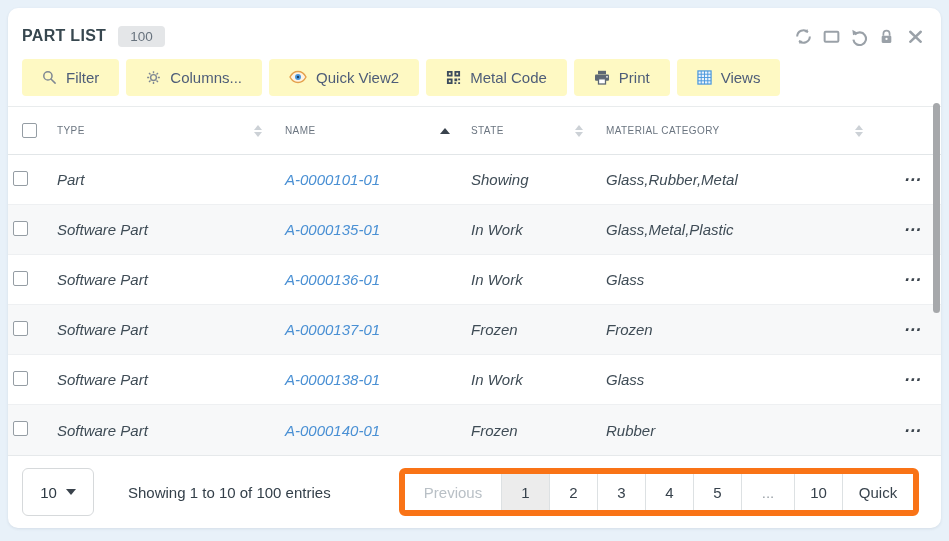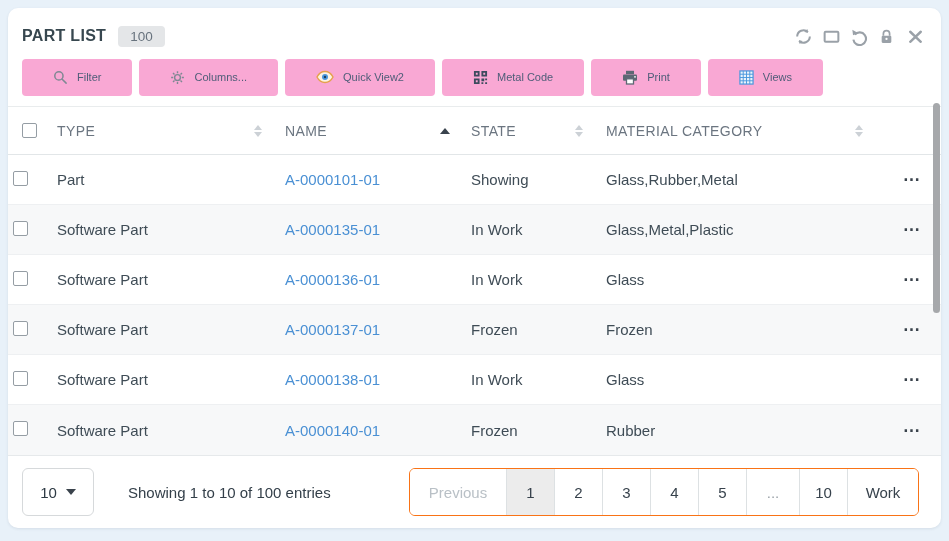--- a/index.html
+++ b/index.html
@@ -23,45 +23,45 @@
   .count-badge {
     margin-left:12px; background:#e4e6e8; color:#68737e;
     font-size:13.5px; padding:3px 12px; border-radius:4px;
   }
   .win-controls { margin-left:auto; display:flex; align-items:center; gap:9px; }
   .win-controls .wicon { width:19px; height:19px; display:inline-flex; cursor:pointer; }
   
   .toolbar { height:52px; display:flex; align-items:center; gap:7px; padding:4px 14px 10px; }
   .tbtn {
     display:inline-flex; align-items:center; gap:9px;
-    background:#f9a8d4; border:none; border-radius:4px;
-    height:37px; padding:0 31px;
-    font-family:inherit; font-size:11px; color:#4e5d78; cursor:pointer;
+    background:#fef9c3; border:none; border-radius:4px;
+    height:37px; padding:0 20px;
+    font-family:inherit; font-size:15px; color:#4e5d78; cursor:pointer;
   }
   .tbtn .icon { display:inline-flex; }
   .thead, .trow {
     display:grid;
     grid-template-columns:44px 228px 186px 135px 280px 1fr;
     align-items:center;
   }
   .thead {
     height:49px; border-top:1px solid #e9eced; border-bottom:1px solid #e2e6e8;
-    font-size:14px; color:#6b7580; letter-spacing:.4px;
+    font-size:10px; color:#6b7580; letter-spacing:.4px;
   }
   .hcell { display:flex; align-items:center; padding-left:5px; cursor:pointer; height:100%; }
   .c-check { padding-left:14px; }
   .checkbox {
     width:15px; height:15px; border:1.5px solid #959da4; border-radius:2px;
     background:#fff; display:inline-block; cursor:pointer;
   }
   .sort { display:flex; flex-direction:column; gap:2px; margin-left:auto; margin-right:18px; }
   .tri-up   { width:0;height:0;border-left:4px solid transparent;border-right:4px solid transparent;border-bottom:5px solid #ccd1d6; }
   .tri-down { width:0;height:0;border-left:4px solid transparent;border-right:4px solid transparent;border-top:5px solid #ccd1d6; }
   .sort-asc { width:0;height:0;border-left:5px solid transparent;border-right:5px solid transparent;border-bottom:6px solid #39434d; margin-left:auto; margin-right:16px; }
-  .trow { height:50px; font-size:15px; border-bottom:1px solid #eef0f2; }
+  .trow { height:50px; font-size:15px; border-bottom:1px solid #eef0f2;font-style:italic; }
   .trow.stripe { background:#f7f8f9; }
   .trow:last-child { border-bottom:none; }
   .cell { padding-left:5px; }
   .link { color:#4a90d4; text-decoration:none; cursor:pointer; }
   .c-actions { display:flex; justify-content:flex-end; padding-right:20px; }
   .more { font-size:17px; font-weight:bold; color:#3a434c; cursor:pointer; line-height:1; letter-spacing:1px; }
   
   .vscroll-thumb {
     position:absolute; right:1px; top:95px; width:7px; height:210px;
     background:#a6a8ab; border-radius:4px; cursor:grab;
@@ -74,21 +74,21 @@
   }
   .page-size {
     width:72px; height:48px; border:1px solid #d6d9db; border-radius:6px;
     background:#fff; display:flex; align-items:center; justify-content:center; gap:9px;
     font-size:15px; color:#2e3a44; cursor:pointer;
   }
   .caret-down { width:0;height:0;border-left:5px solid transparent;border-right:5px solid transparent;border-top:6px solid #3a434c; }
   .showing { margin-left:34px; font-size:15px; color:#333f49; }
   .pagination {
     margin-left:auto; display:flex; height:48px;
-    border:1px solid #f97316; border-radius:6px; overflow:hidden; background:#fff;
+    border:6px solid #f97316; border-radius:6px; overflow:hidden; background:#fff;
   }
   .pg {
     display:flex; align-items:center; justify-content:center;
     border:none; border-right:1px solid #dde1e3; background:#fff;
     font-family:inherit; font-size:15px; color:#37424c; cursor:pointer;
     min-width:48px; padding:0 14px; height:100%;
   }
   .pg:last-child { border-right:none; }
   .pg.prev { color:#b9c0c6; min-width:97px; }
   .pg.active { background:#ececec; }
@@ -306,17 +306,17 @@
     <span class="showing">Showing 1 to 10 of 100 entries</span>
     <div class="pagination">
       <button class="pg prev">Previous</button>
       <button class="pg active">1</button>
       <button class="pg">2</button>
       <button class="pg">3</button>
       <button class="pg">4</button>
       <button class="pg">5</button>
       <button class="pg dots">...</button>
       <button class="pg">10</button>
-      <button class="pg next">Work</button>
+      <button class="pg next">Quick</button>
     </div>
   </div>
 
 </div>
 
 </body></html>

